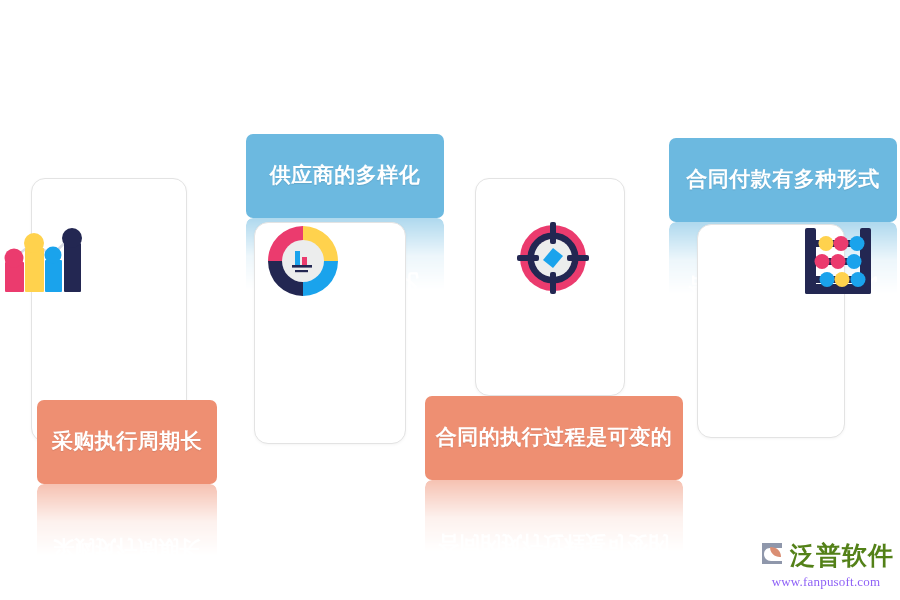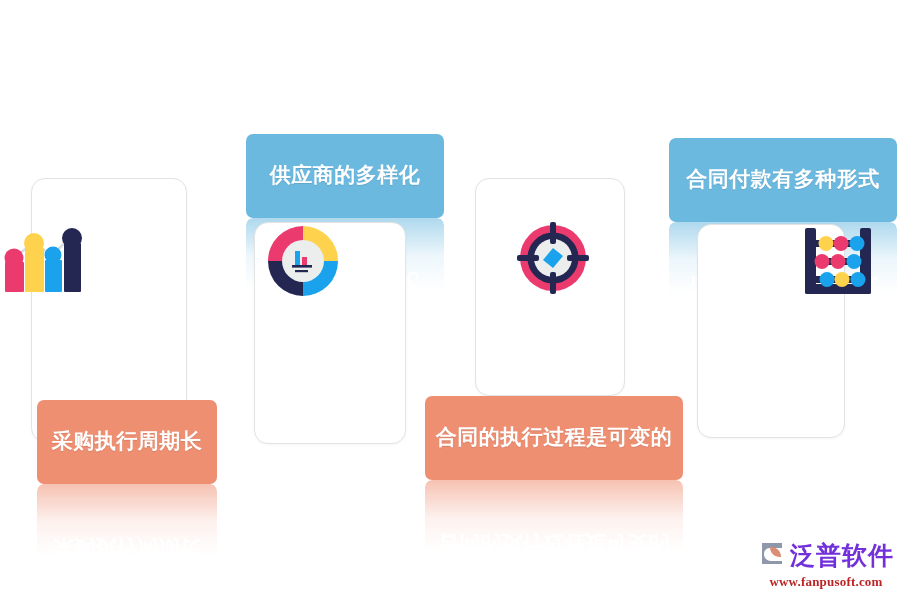--- a/index.html
+++ b/index.html
@@ -92,29 +92,29 @@
     opacity: 0.96;
   }
   #wm-row {
     display: flex;
     align-items: center;
     gap: 4px;
   }
   #wm-name {
     font-size: 25px;
     font-weight: bold;
-    color: #6d28d9;
+    color: #4d7c0f;
     letter-spacing: 1px;
     font-family: "DejaVu Sans", "Liberation Sans", sans-serif;
   }
   #wm-url {
     margin-top: 2px;
     font-size: 13px;
-    font-weight: bold;
-    color: #b91c1c;
+    font-weight: normal;
+    color: #8b5cf6;
     font-family: "Liberation Serif", "DejaVu Serif", serif;
     letter-spacing: 0.2px;
   }
 </style>
 </head>
 <body>
 
 <div id="stage">
 
   <div class="reflect blue" id="refl-1" style="left: 246px; top: 218px; width: 198px; height: 84px; background: rgb(108, 185, 224);">供应商的多样化</div>

